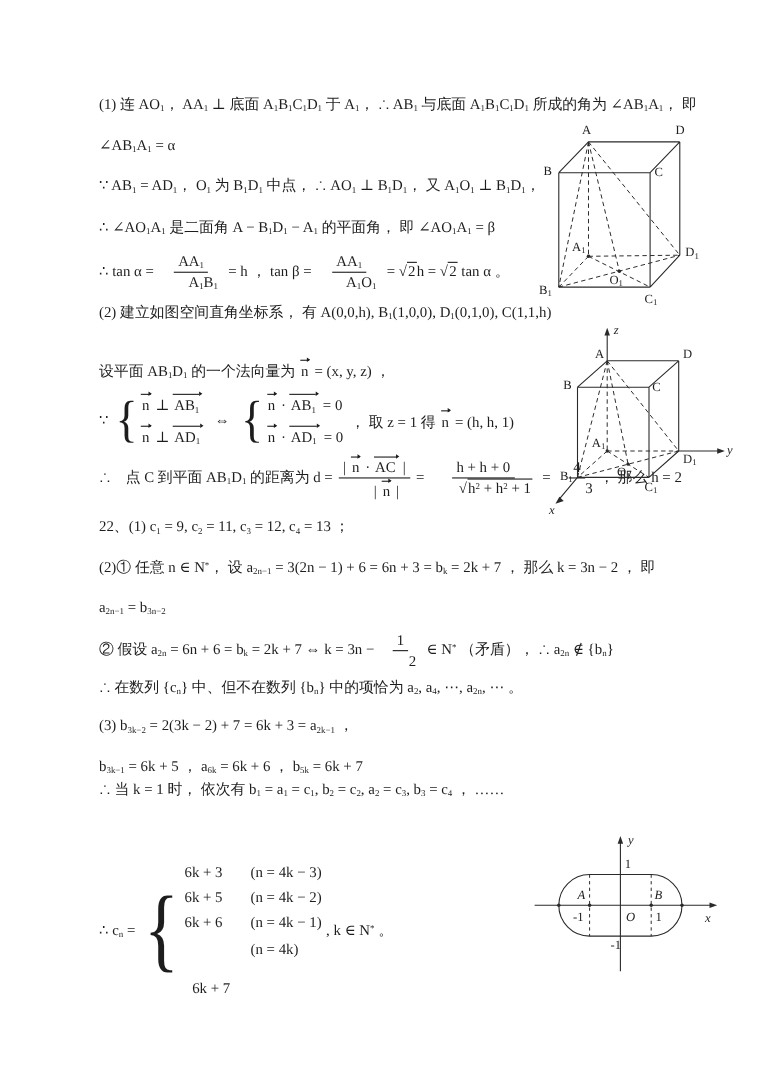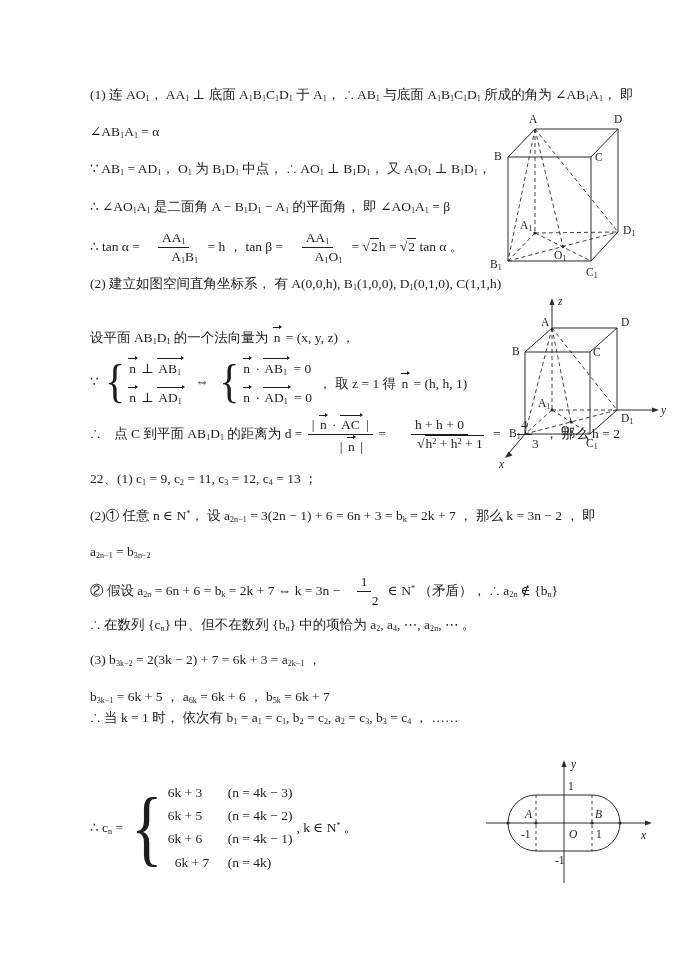--- a/index.html
+++ b/index.html
@@ -38,21 +38,21 @@
   .cases{display:inline-flex;align-items:center;vertical-align:middle;margin:0 3px;}
   .cbrace{display:inline-block;font-size:42px;line-height:1;transform:scaleY(1.1);margin-right:2px;font-weight:400;}
   .crows{display:inline-flex;flex-direction:column;gap:8px;}
 
   
   .piecewise{display:flex;align-items:center;}
   .pw-brace{display:inline-block;font-size:66px;line-height:1;transform:scaleY(1.28);margin:0 5px 0 8px;font-weight:400;}
   .pw-rows{display:flex;flex-direction:column;gap:5px;}
   .pw-row{display:flex;}
   .pw-expr{min-width:60px;}
-  .pw-row:last-child .pw-expr{padding-left:7px;min-width:53px;}
+  .pw-row:last-child .pw-expr{padding-left:7px;min-width:53px;margin-top:36px;}
   .pw-suffix{margin-left:4px;}
 
   
   .fig{position:absolute;}
   .fig svg{position:absolute;left:0;top:0;}
   .flabel{position:absolute;font-size:11.5px;line-height:1;white-space:nowrap;}
   .flabel sub{font-size:8px;}
   .ital{font-style:italic;}
 </style>
 </head>

